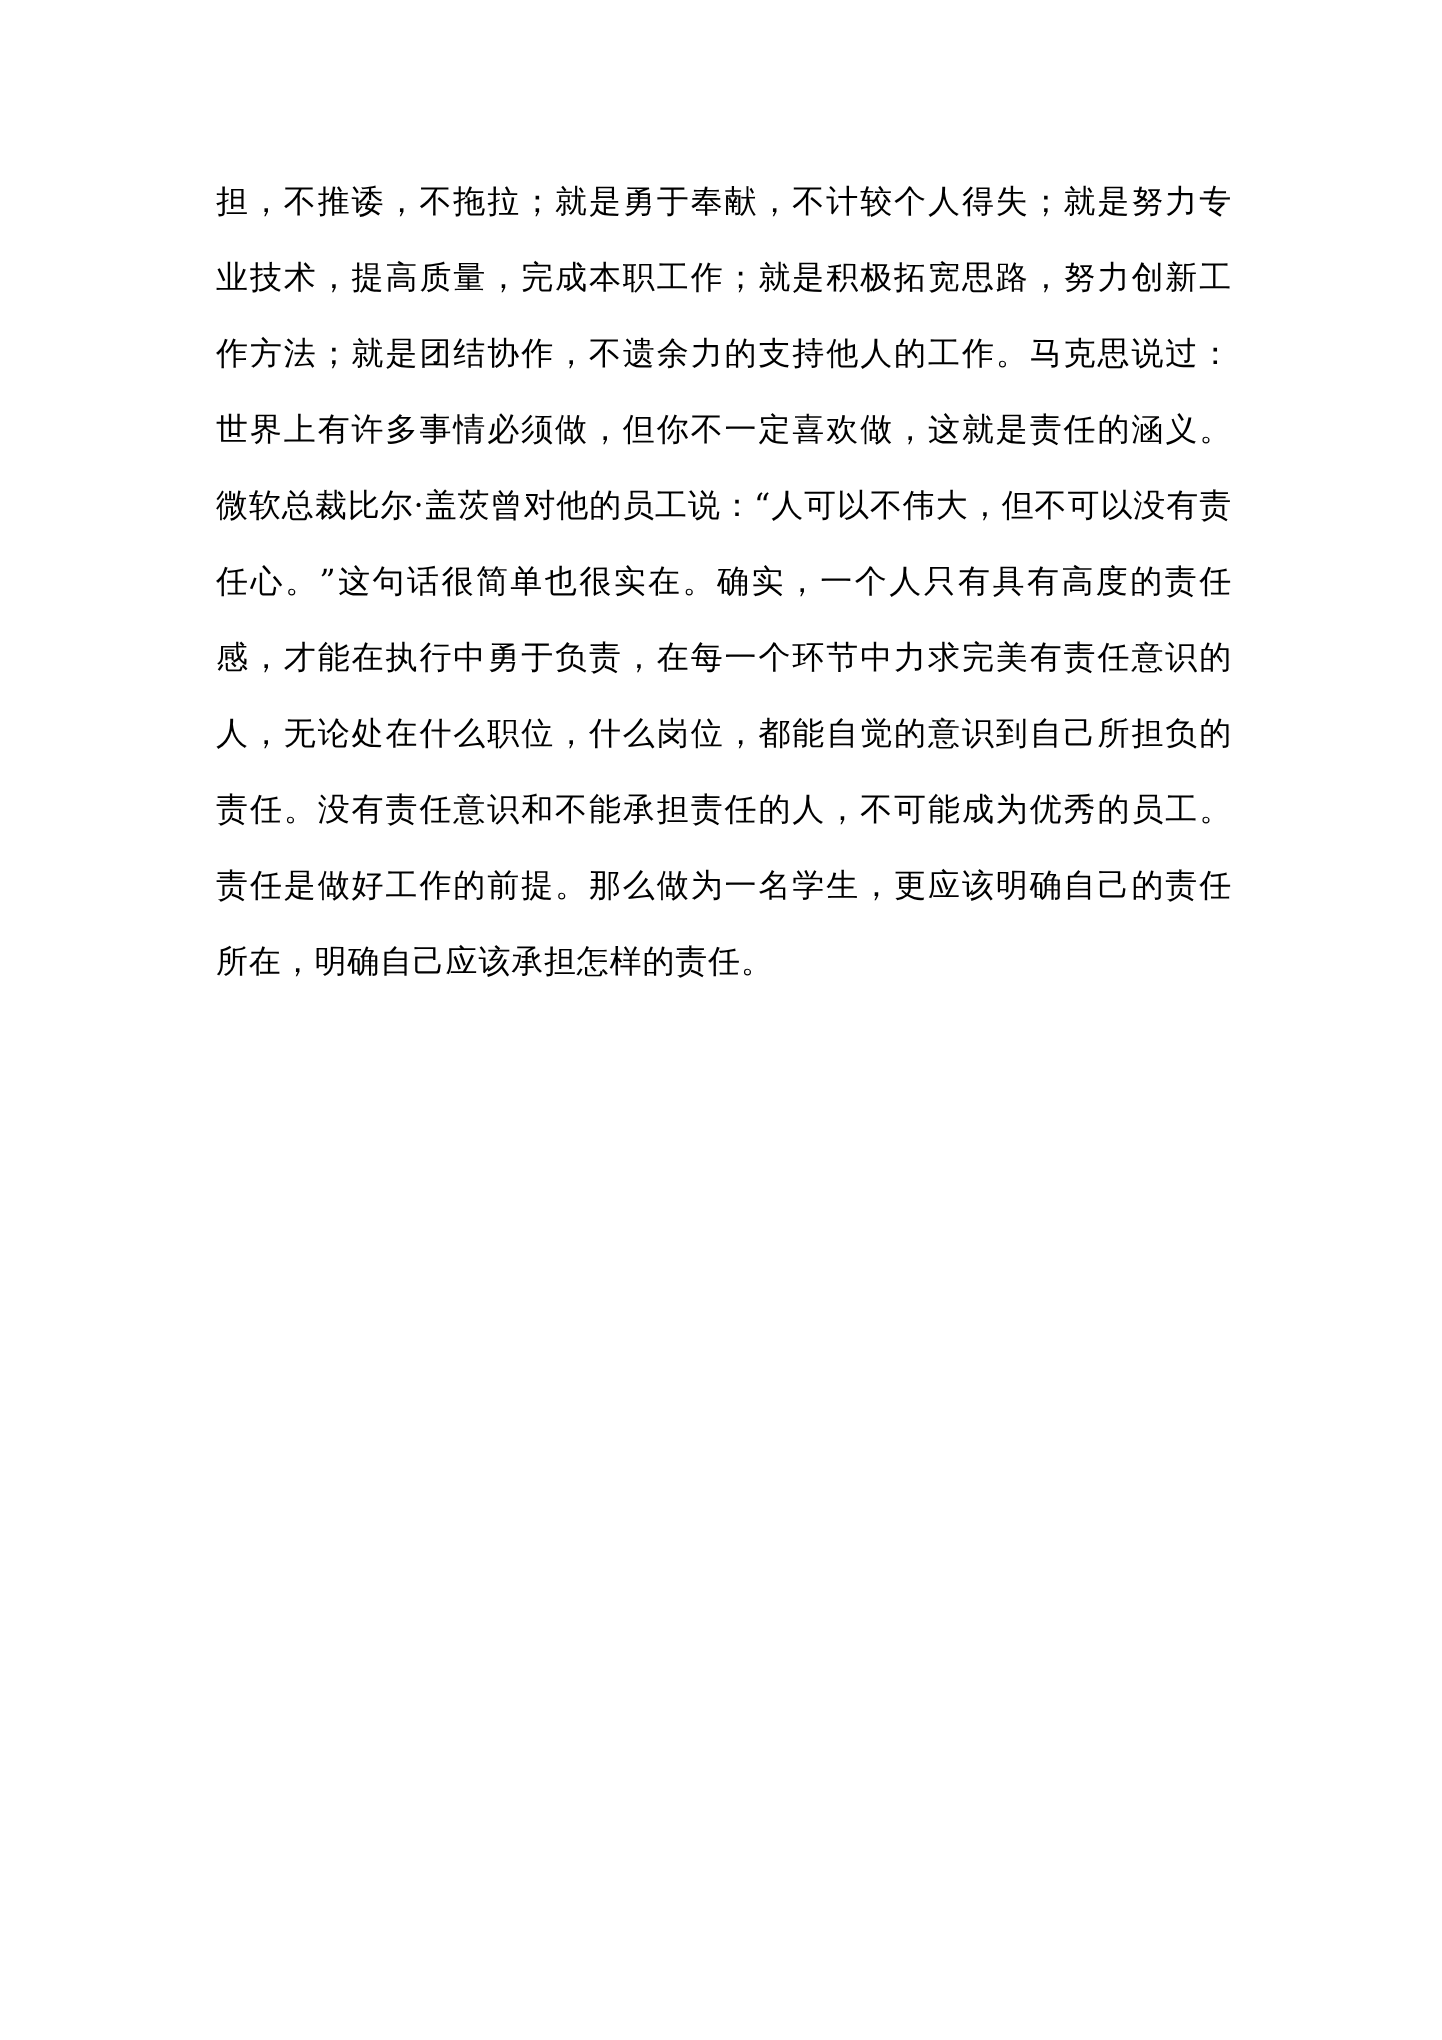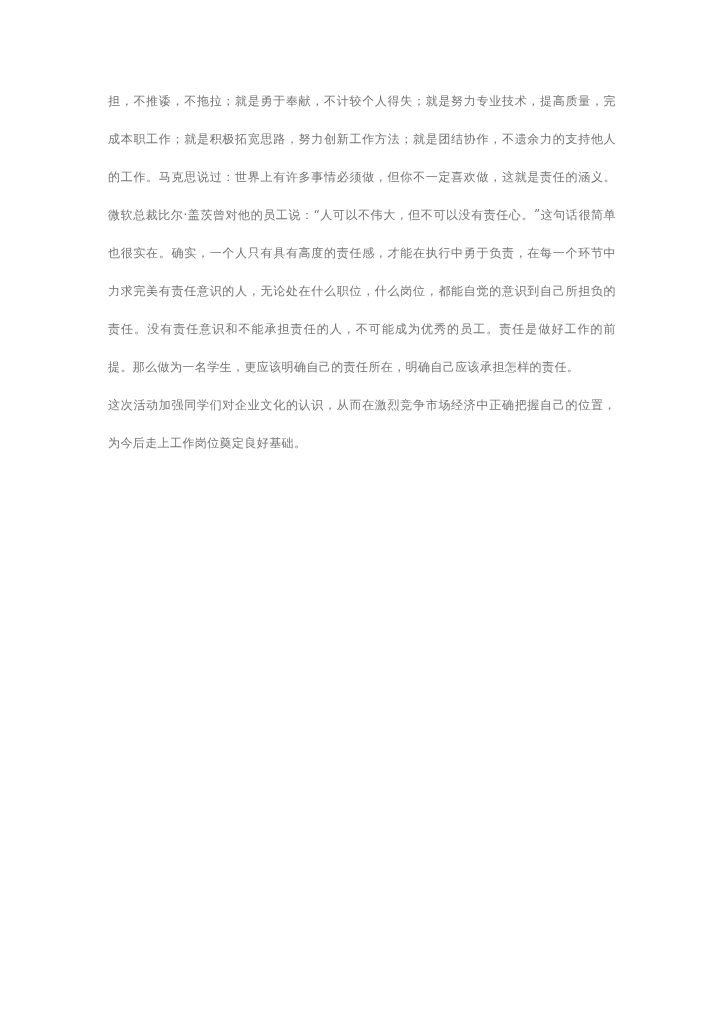--- a/index.html
+++ b/index.html
@@ -22,32 +22,31 @@
     box-sizing: border-box;
   }
   .content {
     position: absolute;
     left: 108px;
     top: 82px;
     width: 508px;
   }
   .para {
     margin: 0;
-    font-size: 12px;
+    font-size: 16px;
     line-height: 38px;
     text-align: justify;
     text-justify: inter-ideograph;
     letter-spacing: 0.4px;
-    color: #737373;
+    color: #000000;
   }
   .para + .para {
     margin-top: 0;
   }
 </style>
 </head>
 <body>
 
 <div class="page">
   <div class="content">
     <p class="para">担，不推诿，不拖拉；就是勇于奉献，不计较个人得失；就是努力专业技术，提高质量，完成本职工作；就是积极拓宽思路，努力创新工作方法；就是团结协作，不遗余力的支持他人的工作。马克思说过：世界上有许多事情必须做，但你不一定喜欢做，这就是责任的涵义。微软总裁比尔·盖茨曾对他的员工说：“人可以不伟大，但不可以没有责任心。”这句话很简单也很实在。确实，一个人只有具有高度的责任感，才能在执行中勇于负责，在每一个环节中力求完美有责任意识的人，无论处在什么职位，什么岗位，都能自觉的意识到自己所担负的责任。没有责任意识和不能承担责任的人，不可能成为优秀的员工。责任是做好工作的前提。那么做为一名学生，更应该明确自己的责任所在，明确自己应该承担怎样的责任。</p>
-    <p class="para">这次活动加强同学们对企业文化的认识，从而在激烈竞争市场经济中正确把握自己的位置，为今后走上工作岗位奠定良好基础。</p>
   </div>
 </div>
 
 </body></html>

